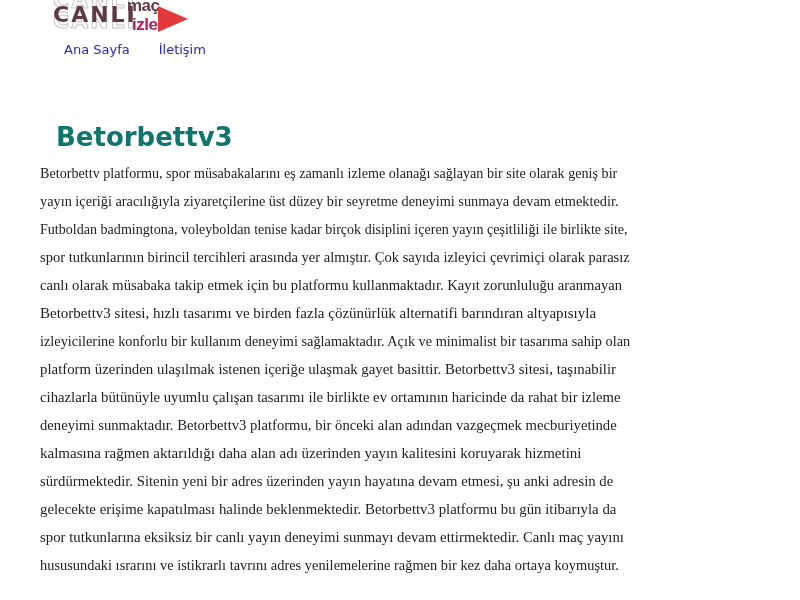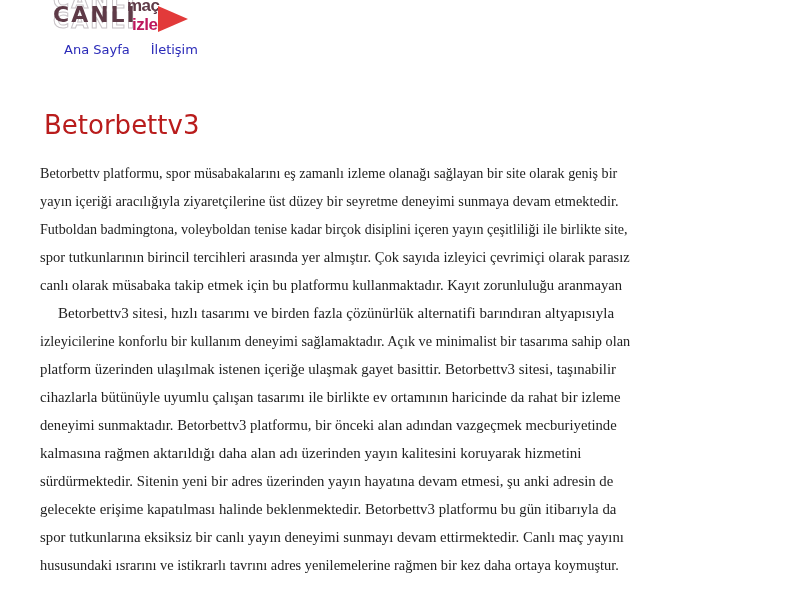--- a/index.html
+++ b/index.html
@@ -85,40 +85,40 @@
       height: 0;
       border-top: 13px solid transparent;
       border-bottom: 13px solid transparent;
       border-left: 30px solid #e23a3a;
     }
     .nav {
       position: absolute;
       left: 12px;
       top: 42px;
       display: flex;
-      gap: 21px;
+      gap: 29px;
       justify-content: space-between;
     }
     .nav a {
       font-family: "DejaVu Sans", sans-serif;
       font-size: 13px;
       color: #2a2ab8;
       text-decoration: none;
       line-height: 16px;
     }
     .page-title {
       position: absolute;
       left: 40px;
       top: 103px;
-      margin: 4px;
+      margin: 16px;
       font-family: "DejaVu Sans", sans-serif;
-      font-weight: normal;
+      font-weight: bold;
       font-size: 26px;
       line-height: 36px;
-      color: #b91c1c;
+      color: #0f766e;
     }
     .article-body {
       position: absolute;
       left: 40px;
       top: 159px;
       width: 725px;
       margin: 0;
       font-family: Liberation Serif, serif;
       font-size: 15px;
       line-height: 28px;
@@ -148,21 +148,21 @@
 </header>
 
 <h1 class="page-title">Betorbettv3</h1>
 
 <p class="article-body">
   <span class="line" style="display: block; transform-origin: left center; transform: scaleX(0.9428);">Betorbettv platformu, spor müsabakalarını eş zamanlı izleme olanağı sağlayan bir site olarak geniş bir</span>
   <span class="line" style="display: block; transform-origin: left center; transform: scaleX(0.9539);">yayın içeriği aracılığıyla ziyaretçilerine üst düzey bir seyretme deneyimi sunmaya devam etmektedir.</span>
   <span class="line" style="display: block; transform-origin: left center; transform: scaleX(0.9379);">Futboldan badmingtona, voleyboldan tenise kadar birçok disiplini içeren yayın çeşitliliği ile birlikte site,</span>
   <span class="line" style="display: block; transform-origin: left center; transform: scaleX(0.9705);">spor tutkunlarının birincil tercihleri arasında yer almıştır. Çok sayıda izleyici çevrimiçi olarak parasız</span>
   <span class="line" style="display: block; transform-origin: left center; transform: scaleX(0.9758);">canlı olarak müsabaka takip etmek için bu platformu kullanmaktadır. Kayıt zorunluluğu aranmayan</span>
-  <span class="line" style="display: block; margin-left: 18px;">Betorbettv3 sitesi, hızlı tasarımı ve birden fazla çözünürlük alternatifi barındıran altyapısıyla</span>
+  <span class="line" style="display: block;">Betorbettv3 sitesi, hızlı tasarımı ve birden fazla çözünürlük alternatifi barındıran altyapısıyla</span>
   <span class="line" style="display: block; transform-origin: left center; transform: scaleX(0.9527);">izleyicilerine konforlu bir kullanım deneyimi sağlamaktadır. Açık ve minimalist bir tasarıma sahip olan</span>
   <span class="line" style="display: block; transform-origin: left center; transform: scaleX(0.9891);">platform üzerinden ulaşılmak istenen içeriğe ulaşmak gayet basittir. Betorbettv3 sitesi, taşınabilir</span>
   <span class="line" style="display: block; transform-origin: left center; transform: scaleX(0.9837);">cihazlarla bütünüyle uyumlu çalışan tasarımı ile birlikte ev ortamının haricinde da rahat bir izleme</span>
   <span class="line" style="display: block; transform-origin: left center; transform: scaleX(0.9771);">deneyimi sunmaktadır. Betorbettv3 platformu, bir önceki alan adından vazgeçmek mecburiyetinde</span>
   <span class="line" style="display: block;">kalmasına rağmen aktarıldığı daha alan adı üzerinden yayın kalitesini koruyarak hizmetini</span>
   <span class="line" style="display: block; transform-origin: left center; transform: scaleX(0.9837);">sürdürmektedir. Sitenin yeni bir adres üzerinden yayın hayatına devam etmesi, şu anki adresin de</span>
   <span class="line" style="display: block; transform-origin: left center; transform: scaleX(0.9877);">gelecekte erişime kapatılması halinde beklenmektedir. Betorbettv3 platformu bu gün itibarıyla da</span>
   <span class="line" style="display: block; transform-origin: left center; transform: scaleX(0.9851);">spor tutkunlarına eksiksiz bir canlı yayın deneyimi sunmayı devam ettirmektedir. Canlı maç yayını</span>
   <span class="line" style="display: block; transform-origin: left center; transform: scaleX(0.9603);">hususundaki ısrarını ve istikrarlı tavrını adres yenilemelerine rağmen bir kez daha ortaya koymuştur.</span>
 </p>

